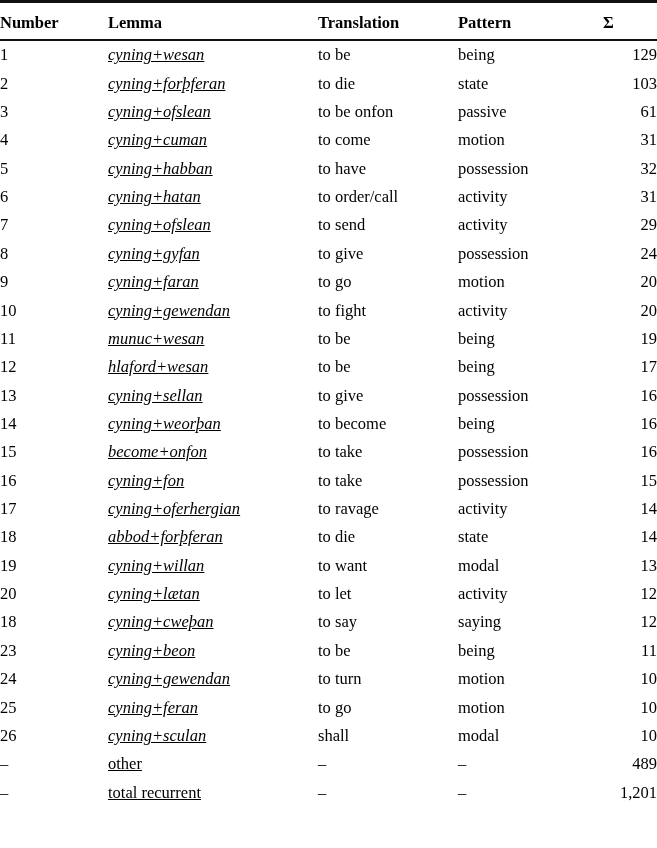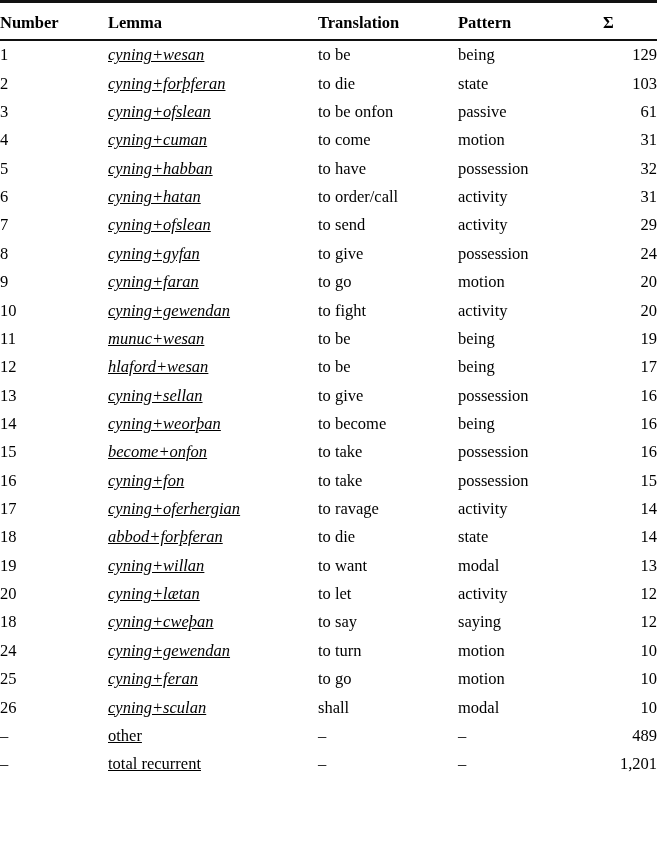--- a/index.html
+++ b/index.html
@@ -265,20 +265,27 @@
           <td class="col-sigma">12</td>
         </tr>
         <tr class="data-row">
           <td class="col-number">18</td>
           <td class="col-lemma">cyning+cweþan</td>
           <td class="col-translation">to say</td>
           <td class="col-pattern">saying</td>
           <td class="col-sigma">12</td>
         </tr>
         <tr class="data-row">
+          <td class="col-number">23</td>
+          <td class="col-lemma">cyning+beon</td>
+          <td class="col-translation">to be</td>
+          <td class="col-pattern">being</td>
+          <td class="col-sigma">11</td>
+        </tr>
+        <tr class="data-row">
           <td class="col-number">24</td>
           <td class="col-lemma">cyning+gewendan</td>
           <td class="col-translation">to turn</td>
           <td class="col-pattern">motion</td>
           <td class="col-sigma">10</td>
         </tr>
         <tr class="data-row">
           <td class="col-number">25</td>
           <td class="col-lemma">cyning+feran</td>
           <td class="col-translation">to go</td>

